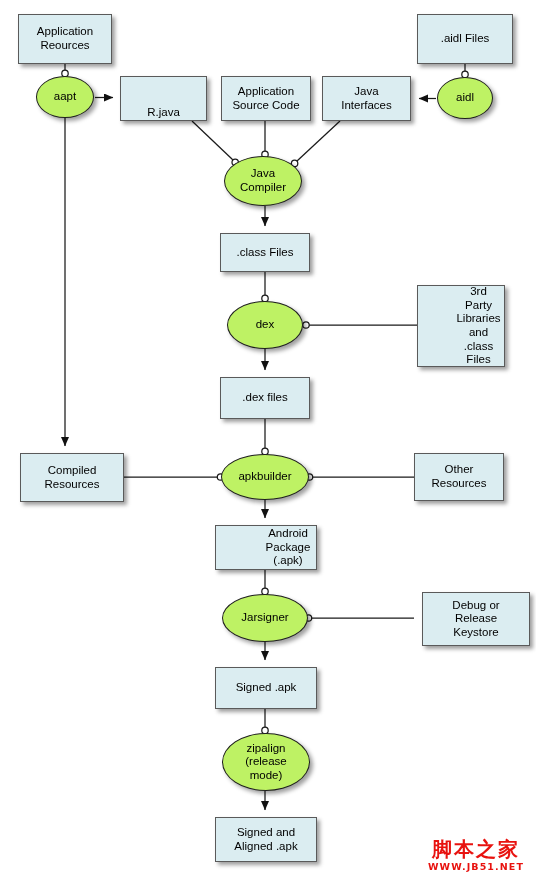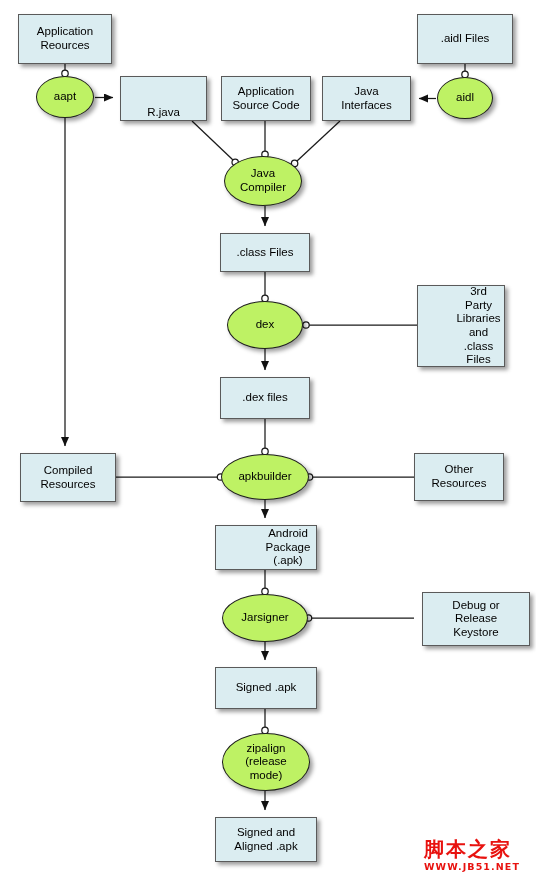--- a/index.html
+++ b/index.html
@@ -50,21 +50,21 @@
     box-shadow: 3px 3px 4px rgba(0,0,0,0.38);
   }
   .node-label {
     display: block;
     padding: 0 3px;
     white-space: pre-line;
   }
   .watermark {
     position: absolute;
     z-index: 3;
-    text-align: left;
+    text-align: center;
     color: #e8120f;
     user-select: none;
   }
   .wm-cn {
     font-size: 20px;
     font-weight: bold;
     letter-spacing: 2px;
     line-height: 1;
     font-family: "DejaVu Sans", sans-serif;
   }
@@ -195,21 +195,21 @@
     <span class="node-label">3rd Party
 Libraries
 and .class
 Files</span>
   </div>
 
   <div class="node node-box" style="left:220px; top:377px; width:90px; height:42px;">
     <span class="node-label">.dex files</span>
   </div>
 
-  <div class="node node-box" style="left:20px; top:453px; width:96px; height:49px;text-align:center;">
+  <div class="node node-box" style="left:20px; top:453px; width:104px; height:49px;text-align:center;">
     <span class="node-label">Compiled
 Resources</span>
   </div>
 
   <div class="node node-ellipse" style="left:221px; top:454px; width:88px; height:46px;">
     <span class="node-label">apkbuilder</span>
   </div>
 
   <div class="node node-box" style="left:414px; top:453px; width:90px; height:48px;">
     <span class="node-label">Other Resources</span>

